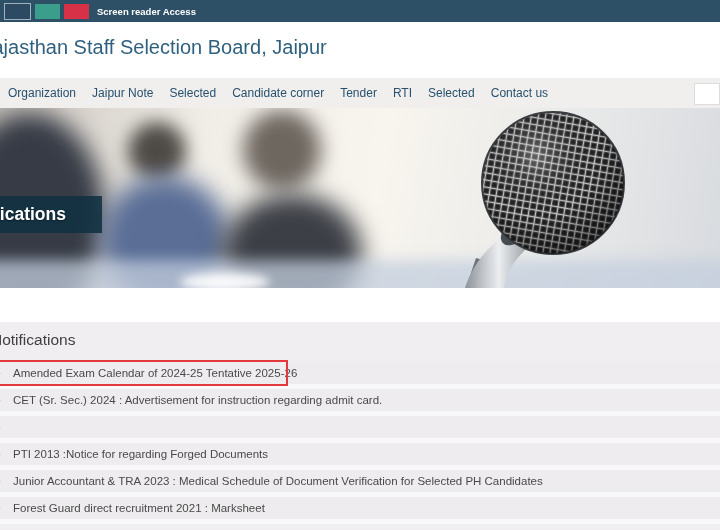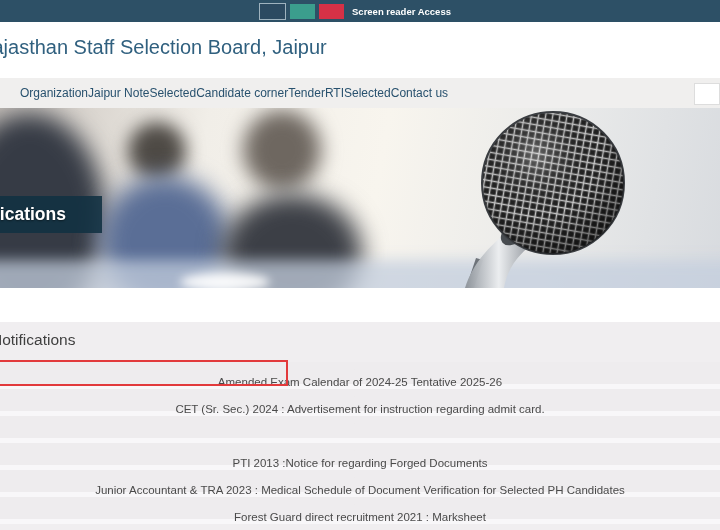--- a/index.html
+++ b/index.html
@@ -1,30 +1,30 @@
 <!DOCTYPE html>
 <html><head>
 <meta charset="utf-8">
 <style>
   html,body{margin:0;padding:0;}
   .page{position:relative;width:720px;height:530px;overflow:hidden;background:#fff;
         font-family:"Liberation Sans",sans-serif;}
   
   .topbar{position:absolute;top:0;left:0;width:720px;height:22px;background:#2d5066;
-          display:flex;align-items:center;justify-content:center;padding-right:14px;box-sizing:border-box;}
+          display:flex;align-items:center;justify-content:flex-start;padding-right:14px;box-sizing:border-box;}
   .swatch{width:25px;height:15px;margin-left:4px;flex:none;}
   .swatch.first{border:1px solid #9fb3bf;}
   .sr-label{color:#ffffff;font-size:9.5px;font-weight:bold;margin-left:8px;white-space:nowrap;}
   
   .header{position:absolute;top:22px;left:0;width:720px;height:56px;background:#fff;
           border-bottom:1px solid #e4e4e4;overflow:hidden;}
   .site-title{position:absolute;left:-22px;top:14px;font-size:20px;color:#30607f;white-space:nowrap;}
   
   .nav{position:absolute;top:78px;left:0;width:720px;height:30px;background:#f0efee;
-       display:flex;align-items:center;padding-left:20px;box-sizing:border-box;}
+       display:flex;align-items:center;gap:16px;padding-left:8px;box-sizing:border-box;}
   .nav-item{font-size:12px;color:#28516e;white-space:nowrap;cursor:pointer;}
   .nav-search{position:absolute;right:0;top:5px;width:24px;height:20px;background:#fff;border:1px solid #ddd;}
   
   .hero{position:absolute;top:108px;left:0;width:720px;height:180px;overflow:hidden;
         background:linear-gradient(100deg,#c9c3bd 0%,#f1eee8 28%,#f8f5ee 52%,#e8e9e9 78%,#d8dbdf 100%);}
   .blob{position:absolute;border-radius:50%;filter:blur(12px);}
   .b-left{left:-45px;top:5px;width:150px;height:210px;background:#363b45;}
   .b-head-c{left:128px;top:14px;width:58px;height:58px;background:#4e4a45;filter:blur(9px);}
   .b-body-c{left:100px;top:68px;width:130px;height:130px;background:#5a6e96;}
   .b-head-r{left:243px;top:2px;width:78px;height:80px;background:#6e6760;filter:blur(10px);}
@@ -35,21 +35,21 @@
   .hero-band{position:absolute;left:0;top:88px;width:102px;height:37px;background:rgba(17,49,66,0.88);
              display:flex;align-items:center;overflow:hidden;}
   .hero-band-text{color:#fff;font-weight:bold;font-size:17.5px;margin-left:-40px;white-space:nowrap;
                   text-shadow:0 1px 2px rgba(0,0,0,0.45);}
   .mic-svg{position:absolute;right:0;top:0;}
   
   .notif{position:absolute;top:322px;left:0;width:720px;height:208px;background:#f0eef0;overflow:hidden;}
   .notif-heading{position:absolute;left:-9px;top:9px;font-size:15.5px;color:#3f3f3f;white-space:nowrap;}
   .rows{position:absolute;top:40px;left:0;width:720px;}
   .notif-row{height:22px;background:#eeecee;border-bottom:5px solid #f8f7f9;display:flex;
-             align-items:center;font-size:11.5px;color:#4a4a4a;position:relative;cursor:pointer;flex-direction:column;}
+             align-items:center;font-size:11.5px;color:#4a4a4a;position:relative;cursor:pointer;}
   .bullet{width:9px;overflow:hidden;margin-right:4px;flex:none;height:14px;line-height:14px;}
   .bullet span{display:inline-block;margin-left:-8px;color:#8a5f4c;font-size:11px;}
   .row-text{white-space:nowrap;}
   .red-box{position:absolute;left:-4px;top:-2px;width:288px;height:22px;
            border:2px solid #e23a3c;pointer-events:none;}
 </style>
 </head>
 <body>
 
 <div class="page">

